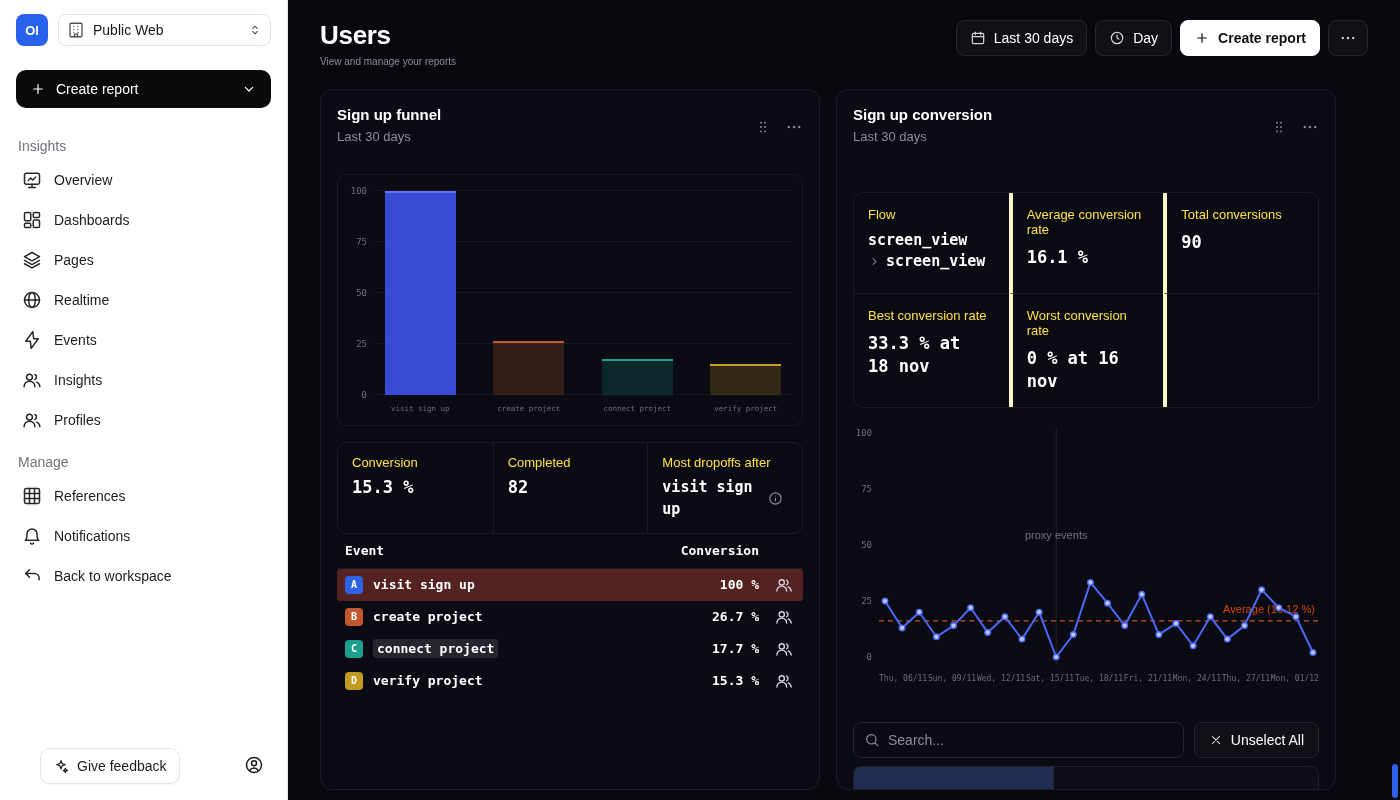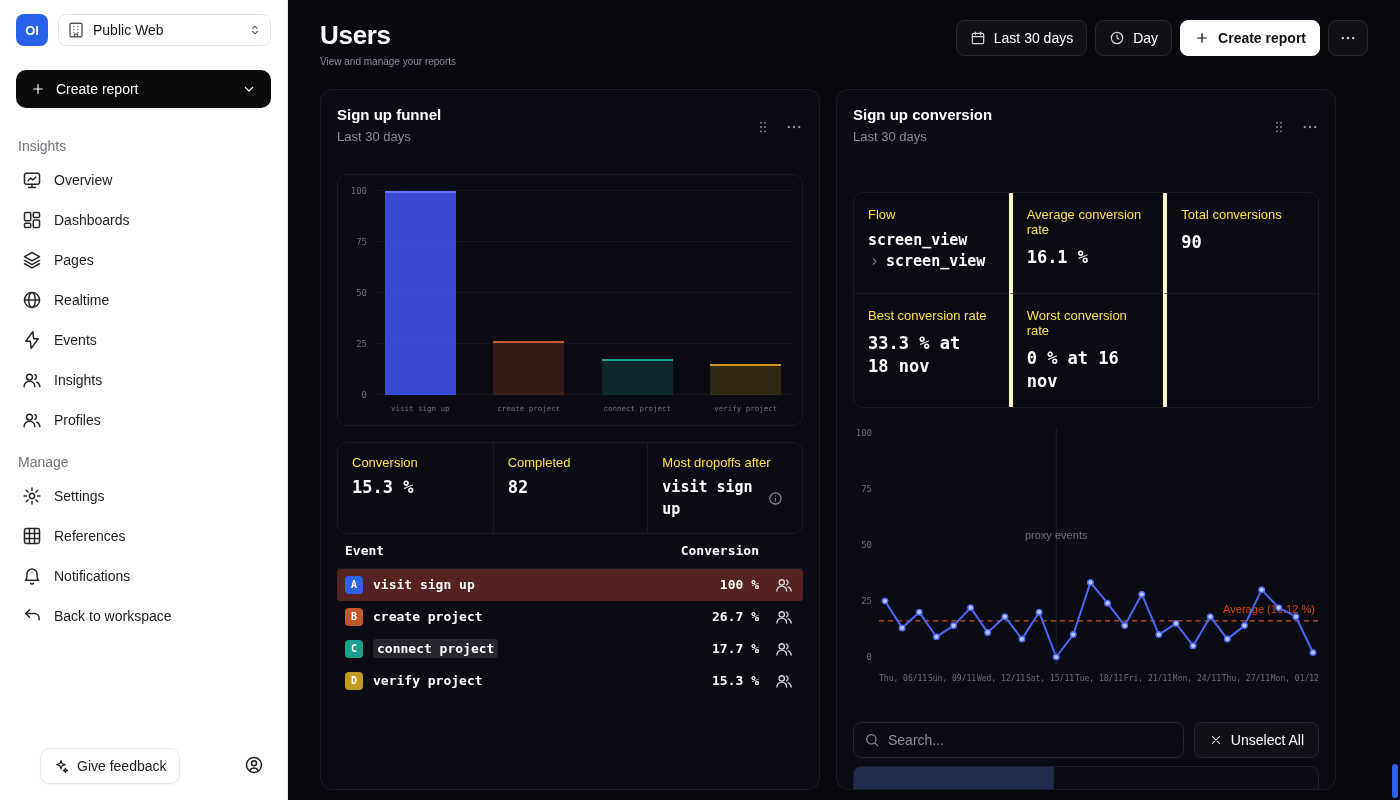--- a/index.html
+++ b/index.html
@@ -212,29 +212,20 @@
                 <circle cx="9" cy="8.5" r="3.5"></circle>
                 <path d="M2.5 20a6.5 6.5 0 0113 0"></path>
                 <path d="M15.5 5.4a3.5 3.5 0 010 6.2M17.5 14.6a6.5 6.5 0 014 5.4"></path>
               </svg>
             </i>
             <span>Profiles</span>
           </div>
         </div>
         <div class="side-section">
           <div class="side-label">Manage</div>
-          <div class="side-item">
-            <i class="ic">
-              <svg width="20" height="20" viewBox="0 0 24 24" fill="none" stroke="currentColor" stroke-width="1.8" stroke-linecap="round" stroke-linejoin="round">
-                <circle cx="12" cy="12" r="3.2"></circle>
-                <path d="M12 2.5v2.8M12 18.7v2.8M2.5 12h2.8M18.7 12h2.8M5.3 5.3l2 2M16.7 16.7l2 2M18.7 5.3l-2 2M7.3 16.7l-2 2"></path>
-              </svg>
-            </i>
-            <span>Settings</span>
-          </div>
           <div class="side-item">
             <i class="ic">
               <svg width="20" height="20" viewBox="0 0 24 24" fill="none" stroke="currentColor" stroke-width="1.8" stroke-linecap="round" stroke-linejoin="round">
                 <rect x="3" y="3" width="18" height="18" rx="2"></rect>
                 <path d="M3 9h18M3 15h18M9 3v18M15 3v18"></path>
               </svg>
             </i>
             <span>References</span>
           </div>
           <div class="side-item">

